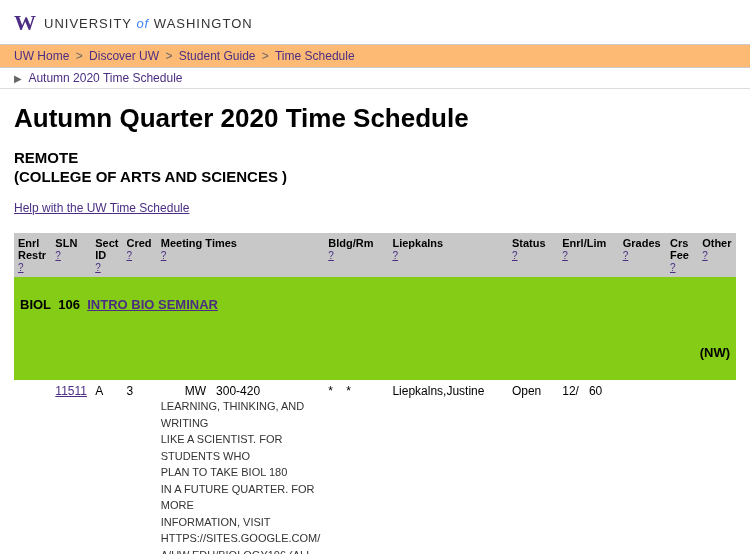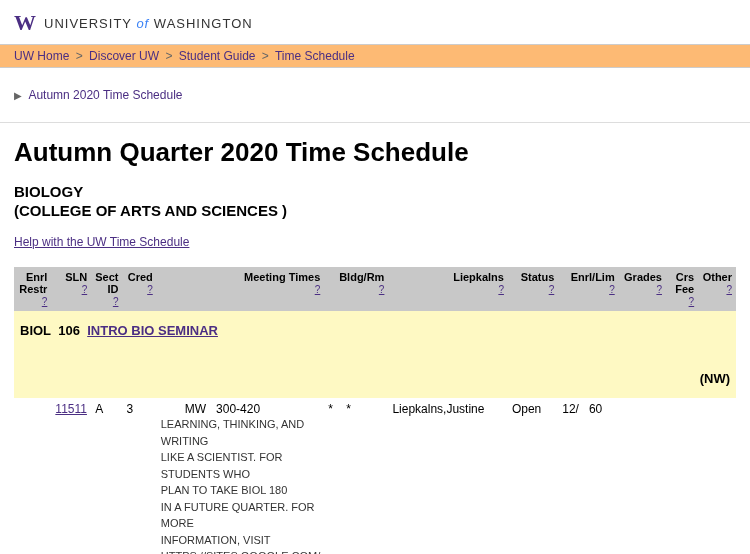--- a/index.html
+++ b/index.html
@@ -47,21 +47,21 @@
     }
     .breadcrumb-bar a {
       color: #4b2e83;
       text-decoration: none;
     }
     .breadcrumb-bar .sep { color: #666; margin: 0 3px; }
 
     
     .current-page-bar {
       background: #fff;
-      padding: 20px 14px;
+      padding: 3px 14px;
       font-size: 12px;
       border-bottom: 1px solid #ddd;
     }
     .current-page-bar a {
       color: #4b2e83;
       text-decoration: none;
     }
     .triangle { margin-right: 4px; color: #666; font-size: 10px; }
 
     
@@ -96,34 +96,34 @@
     .schedule-table {
       width: 100%;
       border-collapse: collapse;
       margin-top: 8px;
       font-size: 12px;
     }
 
     .table-header-row th {
       background: #c8c8c8;
       padding: 4px 4px;
-      text-align: right;
+      text-align: left;
       font-weight: normal;
       font-size: 11px;
       vertical-align: top;
       border: none;
     }
 
     .col-header-main { font-weight: bold; font-size: 11px; }
     .col-header-sub { font-size: 10px; color: #4b2e83; text-decoration: underline; cursor: pointer; }
 
     
     .course-header-row td {
-      background: #fef9c3;
-      padding: 12px 6px;
+      background: #84cc16;
+      padding: 20px 6px;
       font-weight: bold;
       font-size: 13px;
     }
     .course-header-row .course-link {
       color: #4b2e83;
       text-decoration: underline;
       font-size: 13px;
     }
     .course-nw {
       float: right;
@@ -188,21 +188,21 @@
 
 <div class="current-page-bar">
   <span class="triangle">▶</span>
   <a href="#">Autumn 2020 Time Schedule</a>
 </div>
 
 <div class="main-content">
 
   <h1 class="page-title">Autumn Quarter 2020 Time Schedule</h1>
 
-  <div class="dept-heading">BIOLOGY</div>
+  <div class="dept-heading">REMOTE</div>
   <div class="dept-heading">(COLLEGE OF ARTS AND SCIENCES )</div>
 
   <a href="#" class="help-link">Help with the UW Time Schedule</a>
 
   <table class="schedule-table">
     <thead>
       <tr class="table-header-row">
         <th class="col-enrl">
           <span class="col-header-main">Enrl<br>Restr</span><br>
           <span class="col-header-sub">?</span>

